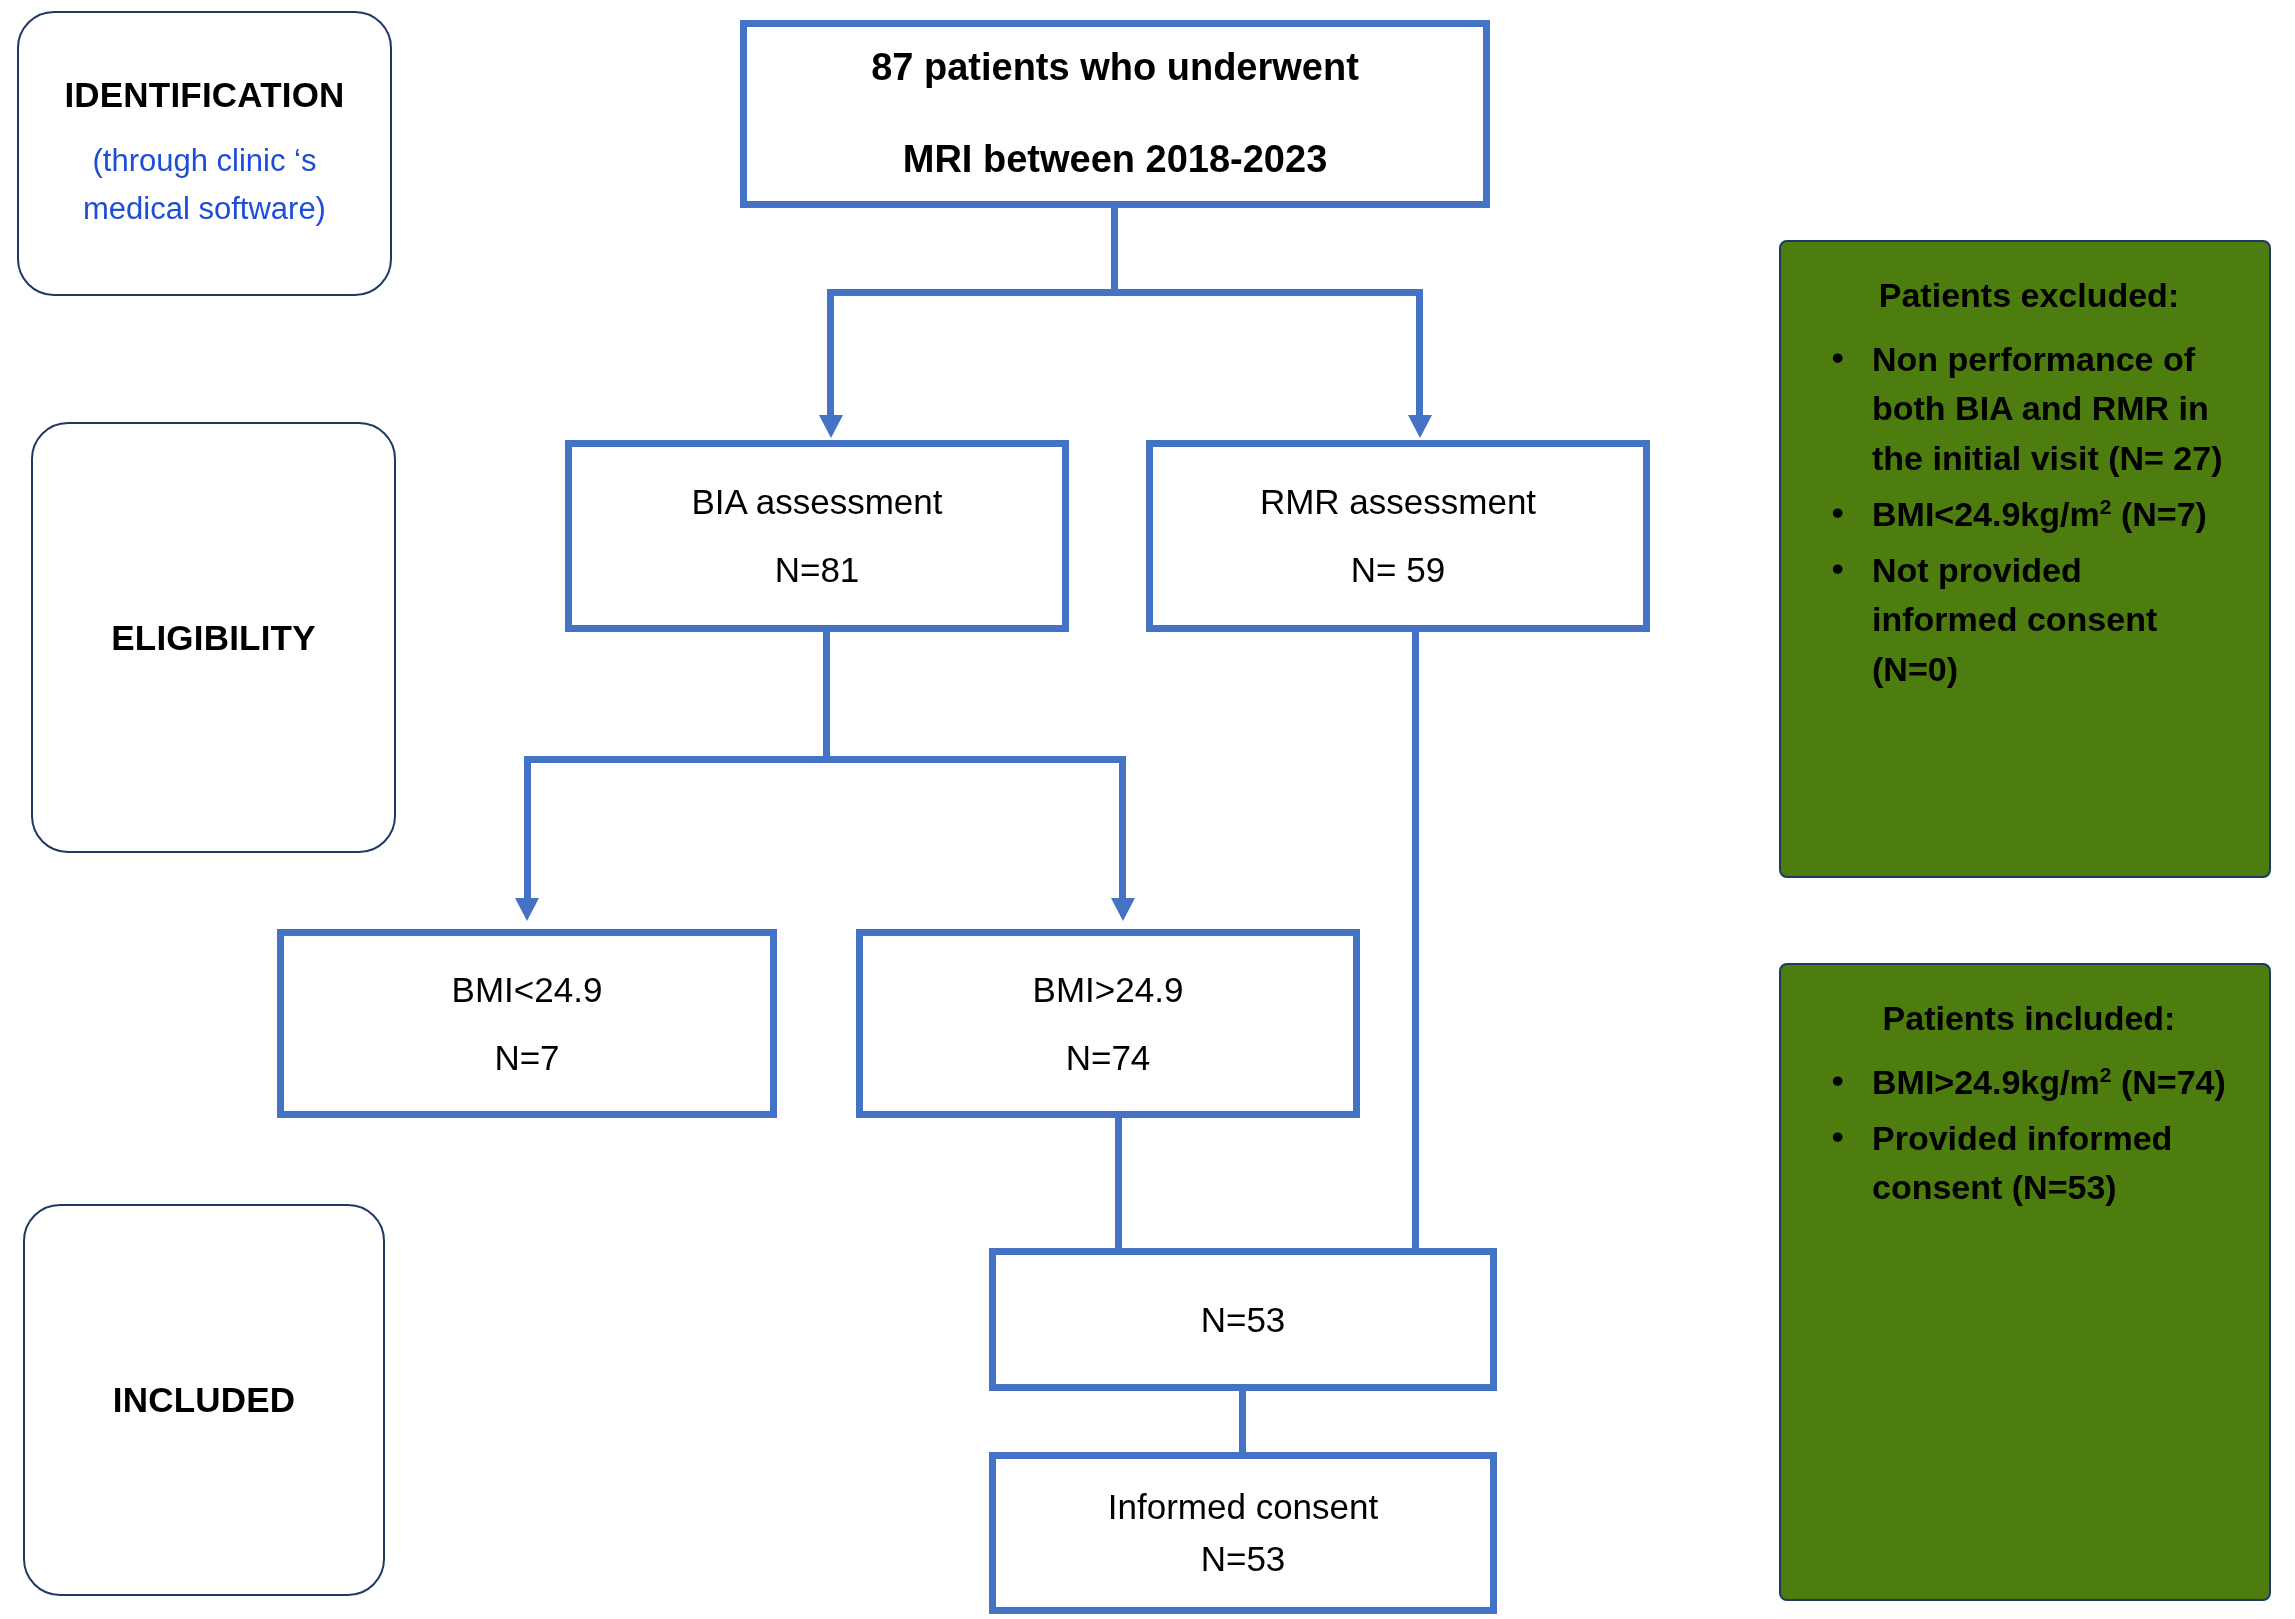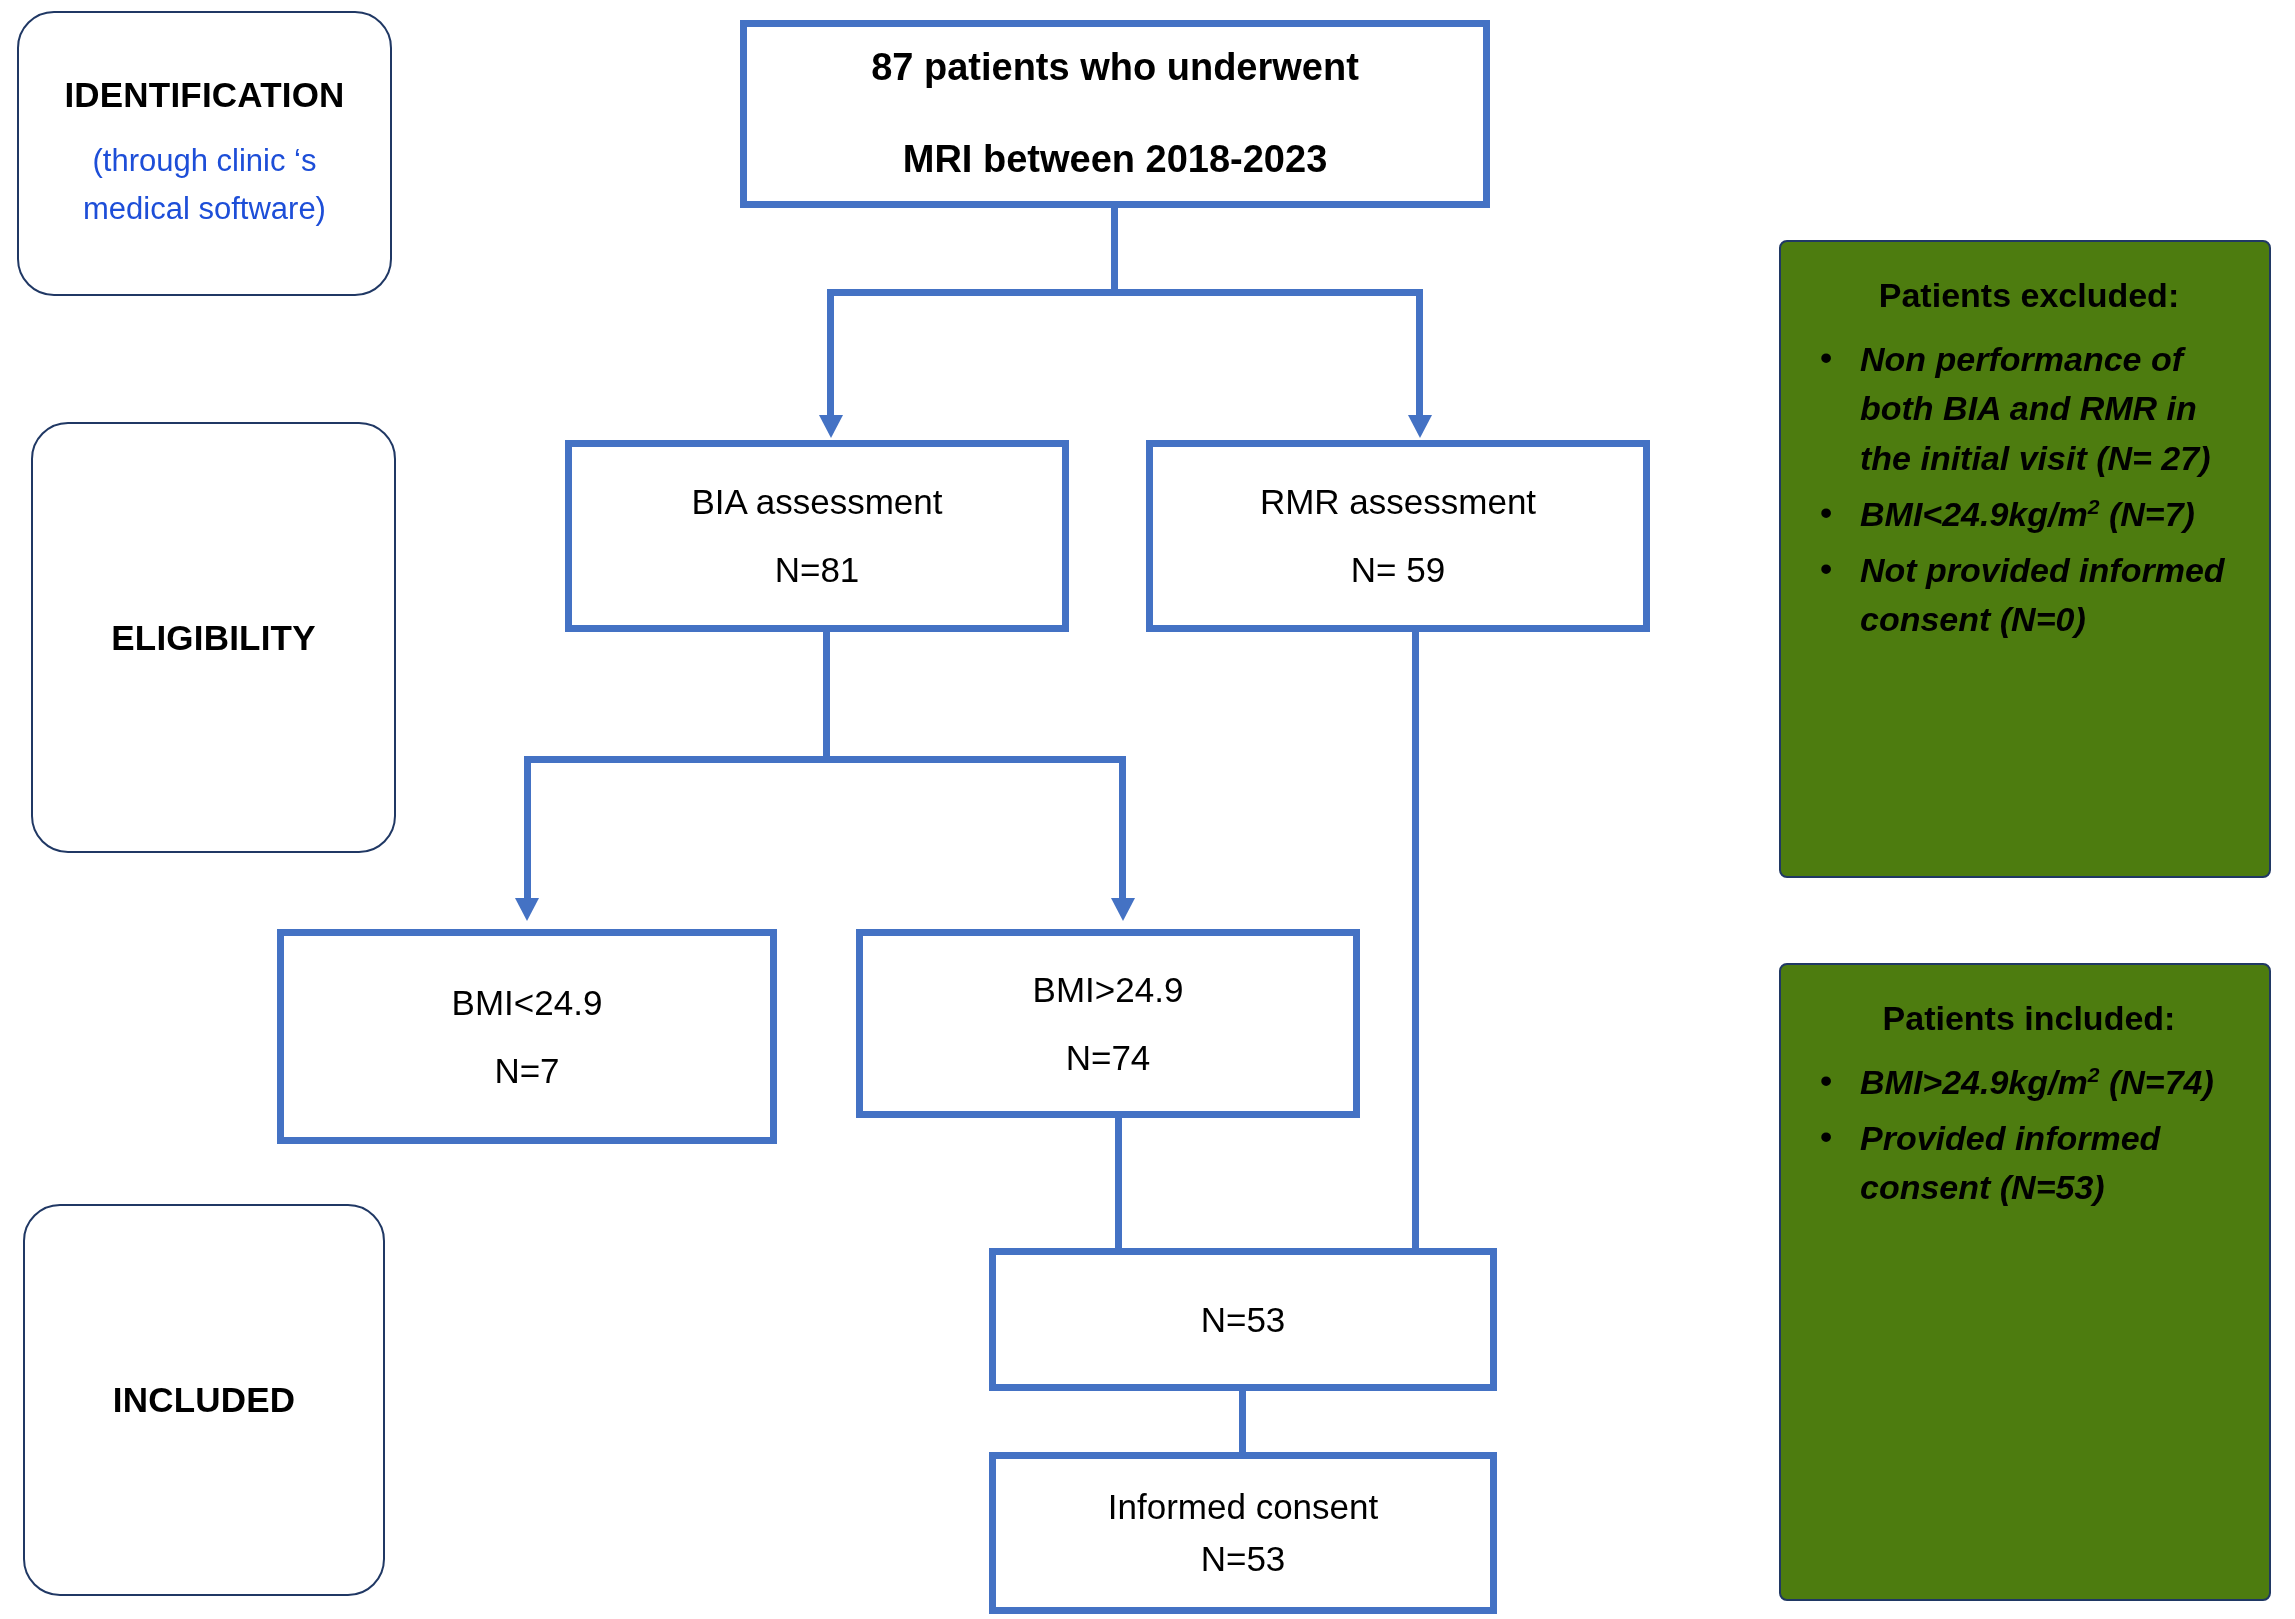--- a/index.html
+++ b/index.html
@@ -78,23 +78,22 @@
   }
   .panel-head {
     font-weight: bold;
     font-size: 34px;
     color: #000000;
     text-align: center;
     margin: 7.7px 0 20px 0;
   }
   .panel ul {
     list-style: none;
-    margin: 0;
+    margin: 12px;
     padding: 0;
-    font-style: italic;
   }
   .panel li {
     position: relative;
     font-weight: bold;
     font-size: 34px;
     line-height: 1.46;
     color: #000000;
     padding-left: 48px;
     margin-bottom: 6.2px;
   }
@@ -172,21 +171,21 @@
   <div class="proc-box" style="left:565px; top:440px; width:504px; height:192px;">
     <div class="proc-line">BIA assessment</div>
     <div class="proc-line">N=81</div>
   </div>
 
   <div class="proc-box" style="left:1146px; top:440px; width:504px; height:192px;">
     <div class="proc-line">RMR assessment</div>
     <div class="proc-line">N= 59</div>
   </div>
 
-  <div class="proc-box" style="left:277px; top:929px; width:500px; height:215px;">
+  <div class="proc-box" style="left:277px; top:929px; width:500px; height:189px;">
     <div class="proc-line">BMI&lt;24.9</div>
     <div class="proc-line">N=7</div>
   </div>
 
   <div class="proc-box" style="left:856px; top:929px; width:504px; height:189px;">
     <div class="proc-line">BMI&gt;24.9</div>
     <div class="proc-line">N=74</div>
   </div>
 
   <div class="proc-box" style="left:989px; top:1248px; width:508px; height:143px;">

